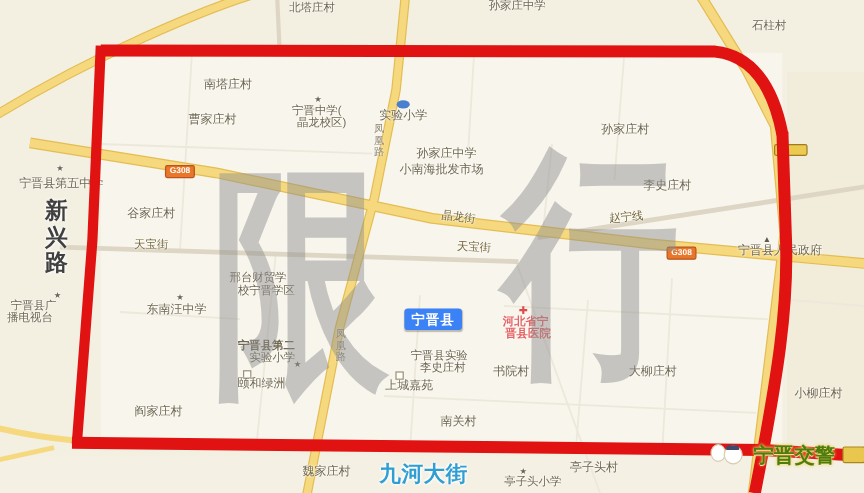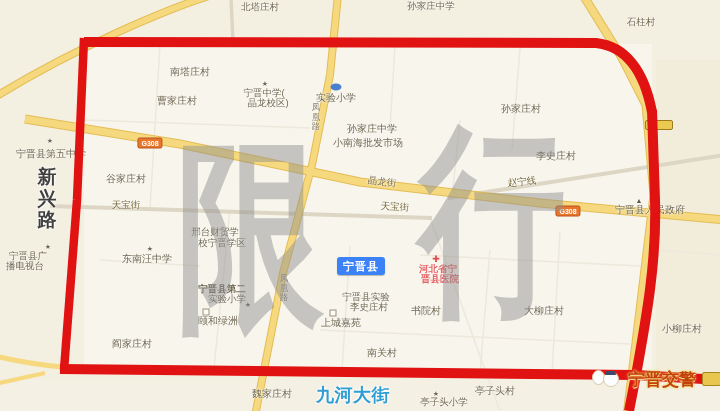--- a/index.html
+++ b/index.html
@@ -34,21 +34,21 @@
   .resid{position:absolute;width:5px;height:5px;border:1px solid #988f7b;background:#fffdf5;
          z-index:29;transform:translate(-50%,-50%);}
   .mall-icon{position:absolute;width:11px;height:7px;background:#4a7fd0;border-radius:50%;
          z-index:29;transform:translate(-50%,-50%);}
   .cross{position:absolute;transform:translate(-50%,-50%);color:#e04b4b;font-size:9px;z-index:29;}
   .govicon{position:absolute;transform:translate(-50%,-50%);color:#5f5a4a;font-size:7px;z-index:29;}
   #wm span{position:absolute;font-size:205px;font-weight:bold;color:#8f8f8f;opacity:.47;
          transform:translate(-50%,-50%) scaleX(.72);z-index:40;line-height:1;
          font-family:"Liberation Serif",serif;}
   #logo{position:absolute;left:588px;top:364px;width:132px;height:28px;z-index:60;}
-  #logo-text{position:absolute;left:40px;top:4px;font-size:17px;font-weight:bold;color:#c2410c;
+  #logo-text{position:absolute;left:40px;top:4px;font-size:17px;font-weight:bold;color:#4d7c0f;
          text-shadow:0 0 2px #edd060,0 0 3px #edd060,0 1px 0 #fff;}
   .cop{position:absolute;background:#fff;border:1px solid #d8cdb0;border-radius:50%;}
   .c1{left:4px;top:6px;width:11px;height:13px;}
   .c2{left:15px;top:7px;width:14px;height:14px;}
   .cap{position:absolute;left:1px;top:-1px;width:11px;height:4px;background:#3d4a6b;
        border-radius:4px 4px 1px 1px;}
   .gold-deco{position:absolute;left:114px;top:8px;width:17px;height:12px;background:#e9c74f;
        border:1px solid #a8871f;border-radius:2px;}
 </style>
 </head>

